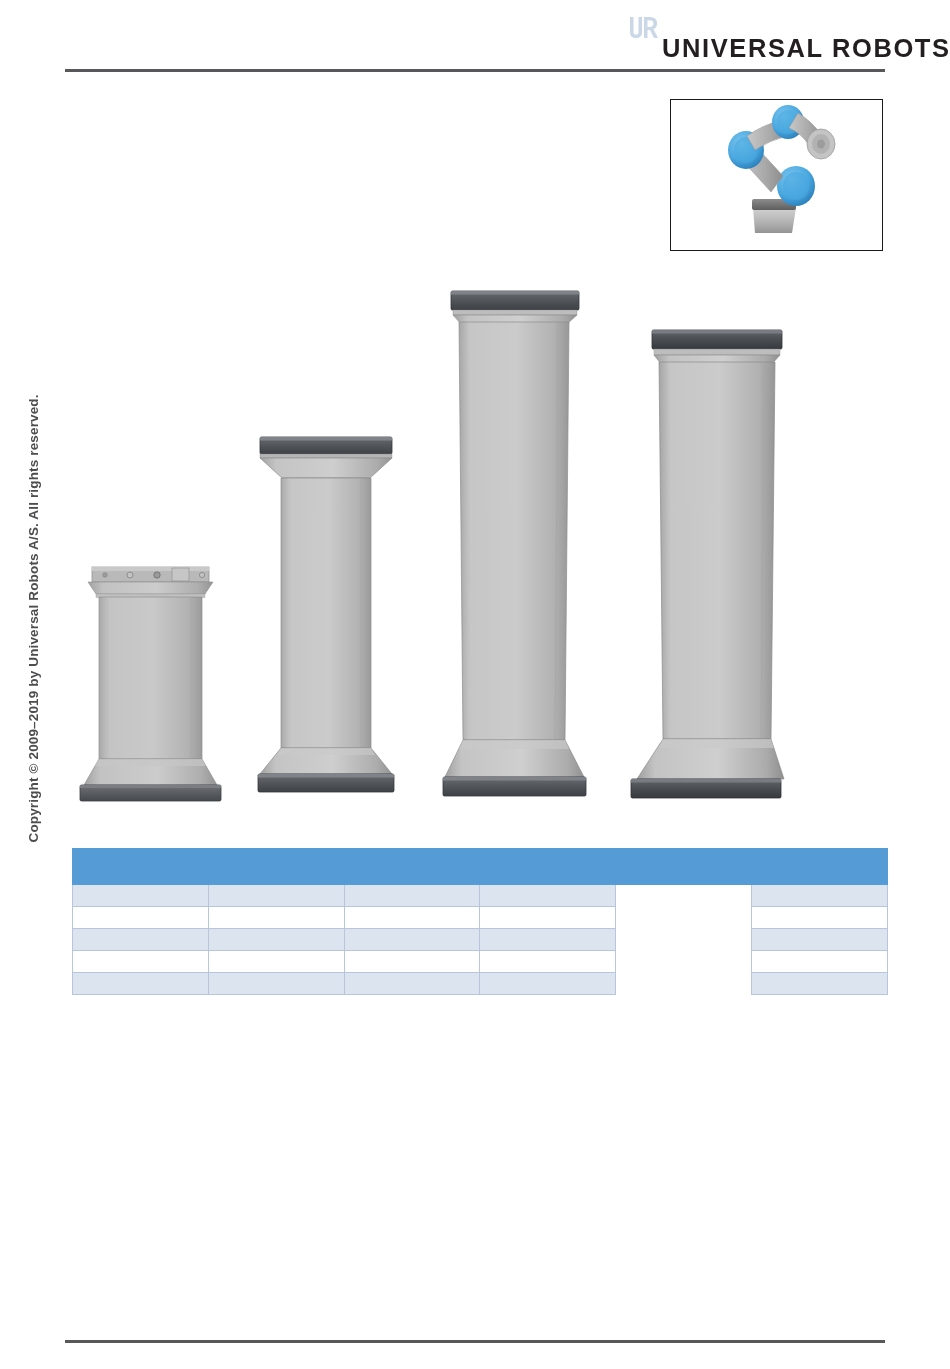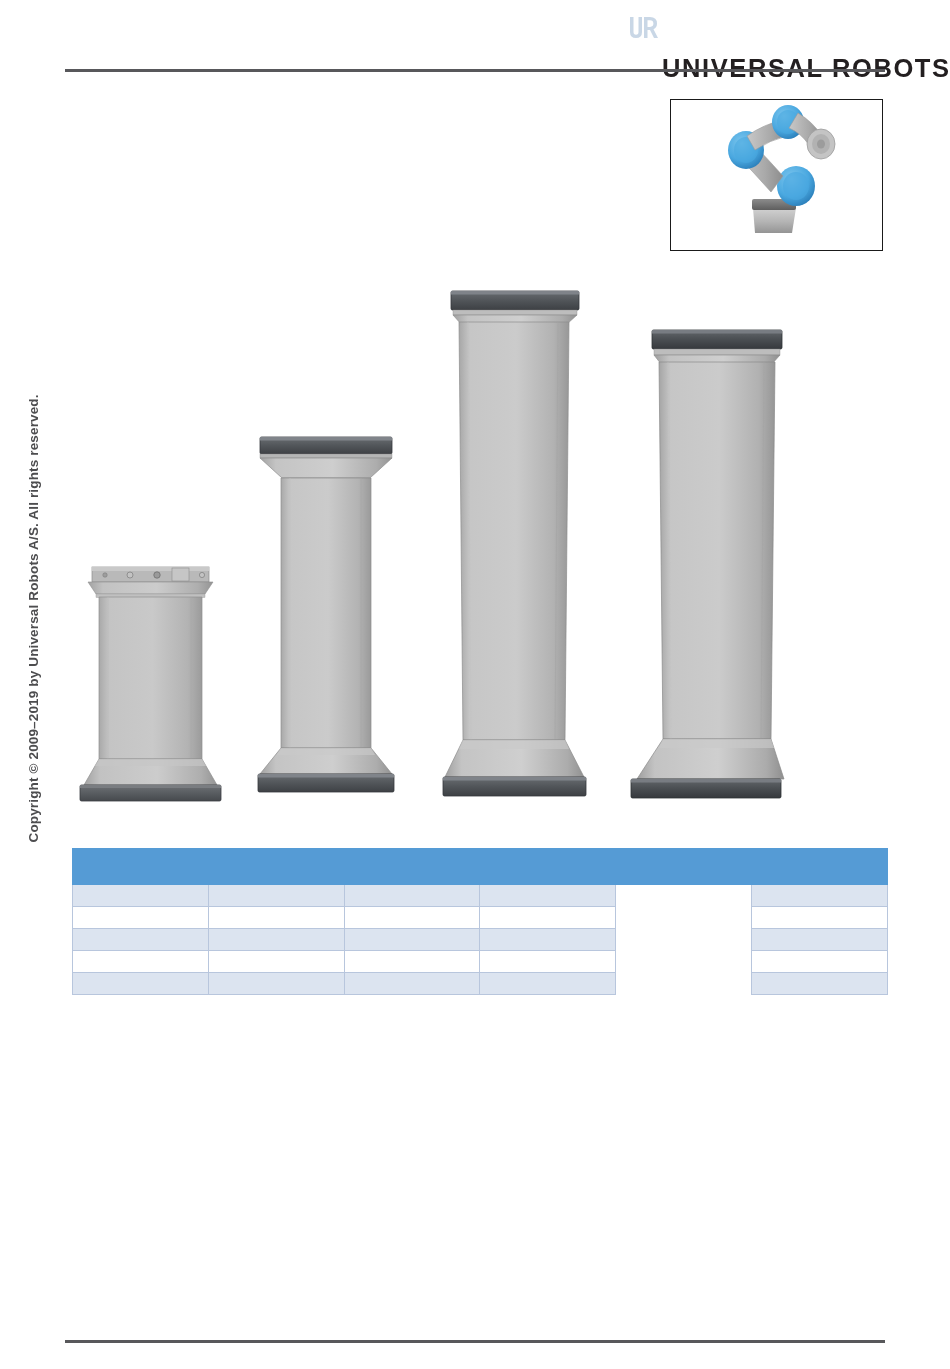--- a/index.html
+++ b/index.html
@@ -39,21 +39,20 @@
   .logo-wordmark {
     position: absolute;
     left: 42px;
     top: 20px;
     font-family: "Liberation Sans", sans-serif;
     font-weight: bold;
     font-size: 25.5px;
     letter-spacing: 1.6px;
     color: #231f20;
     white-space: nowrap;
-    margin-top: 20px;
   }
   .header-rule {
     position: absolute;
     left: 65px;
     top: 69px;
     width: 820px;
     height: 3px;
     background: #58585b;
   }
 

